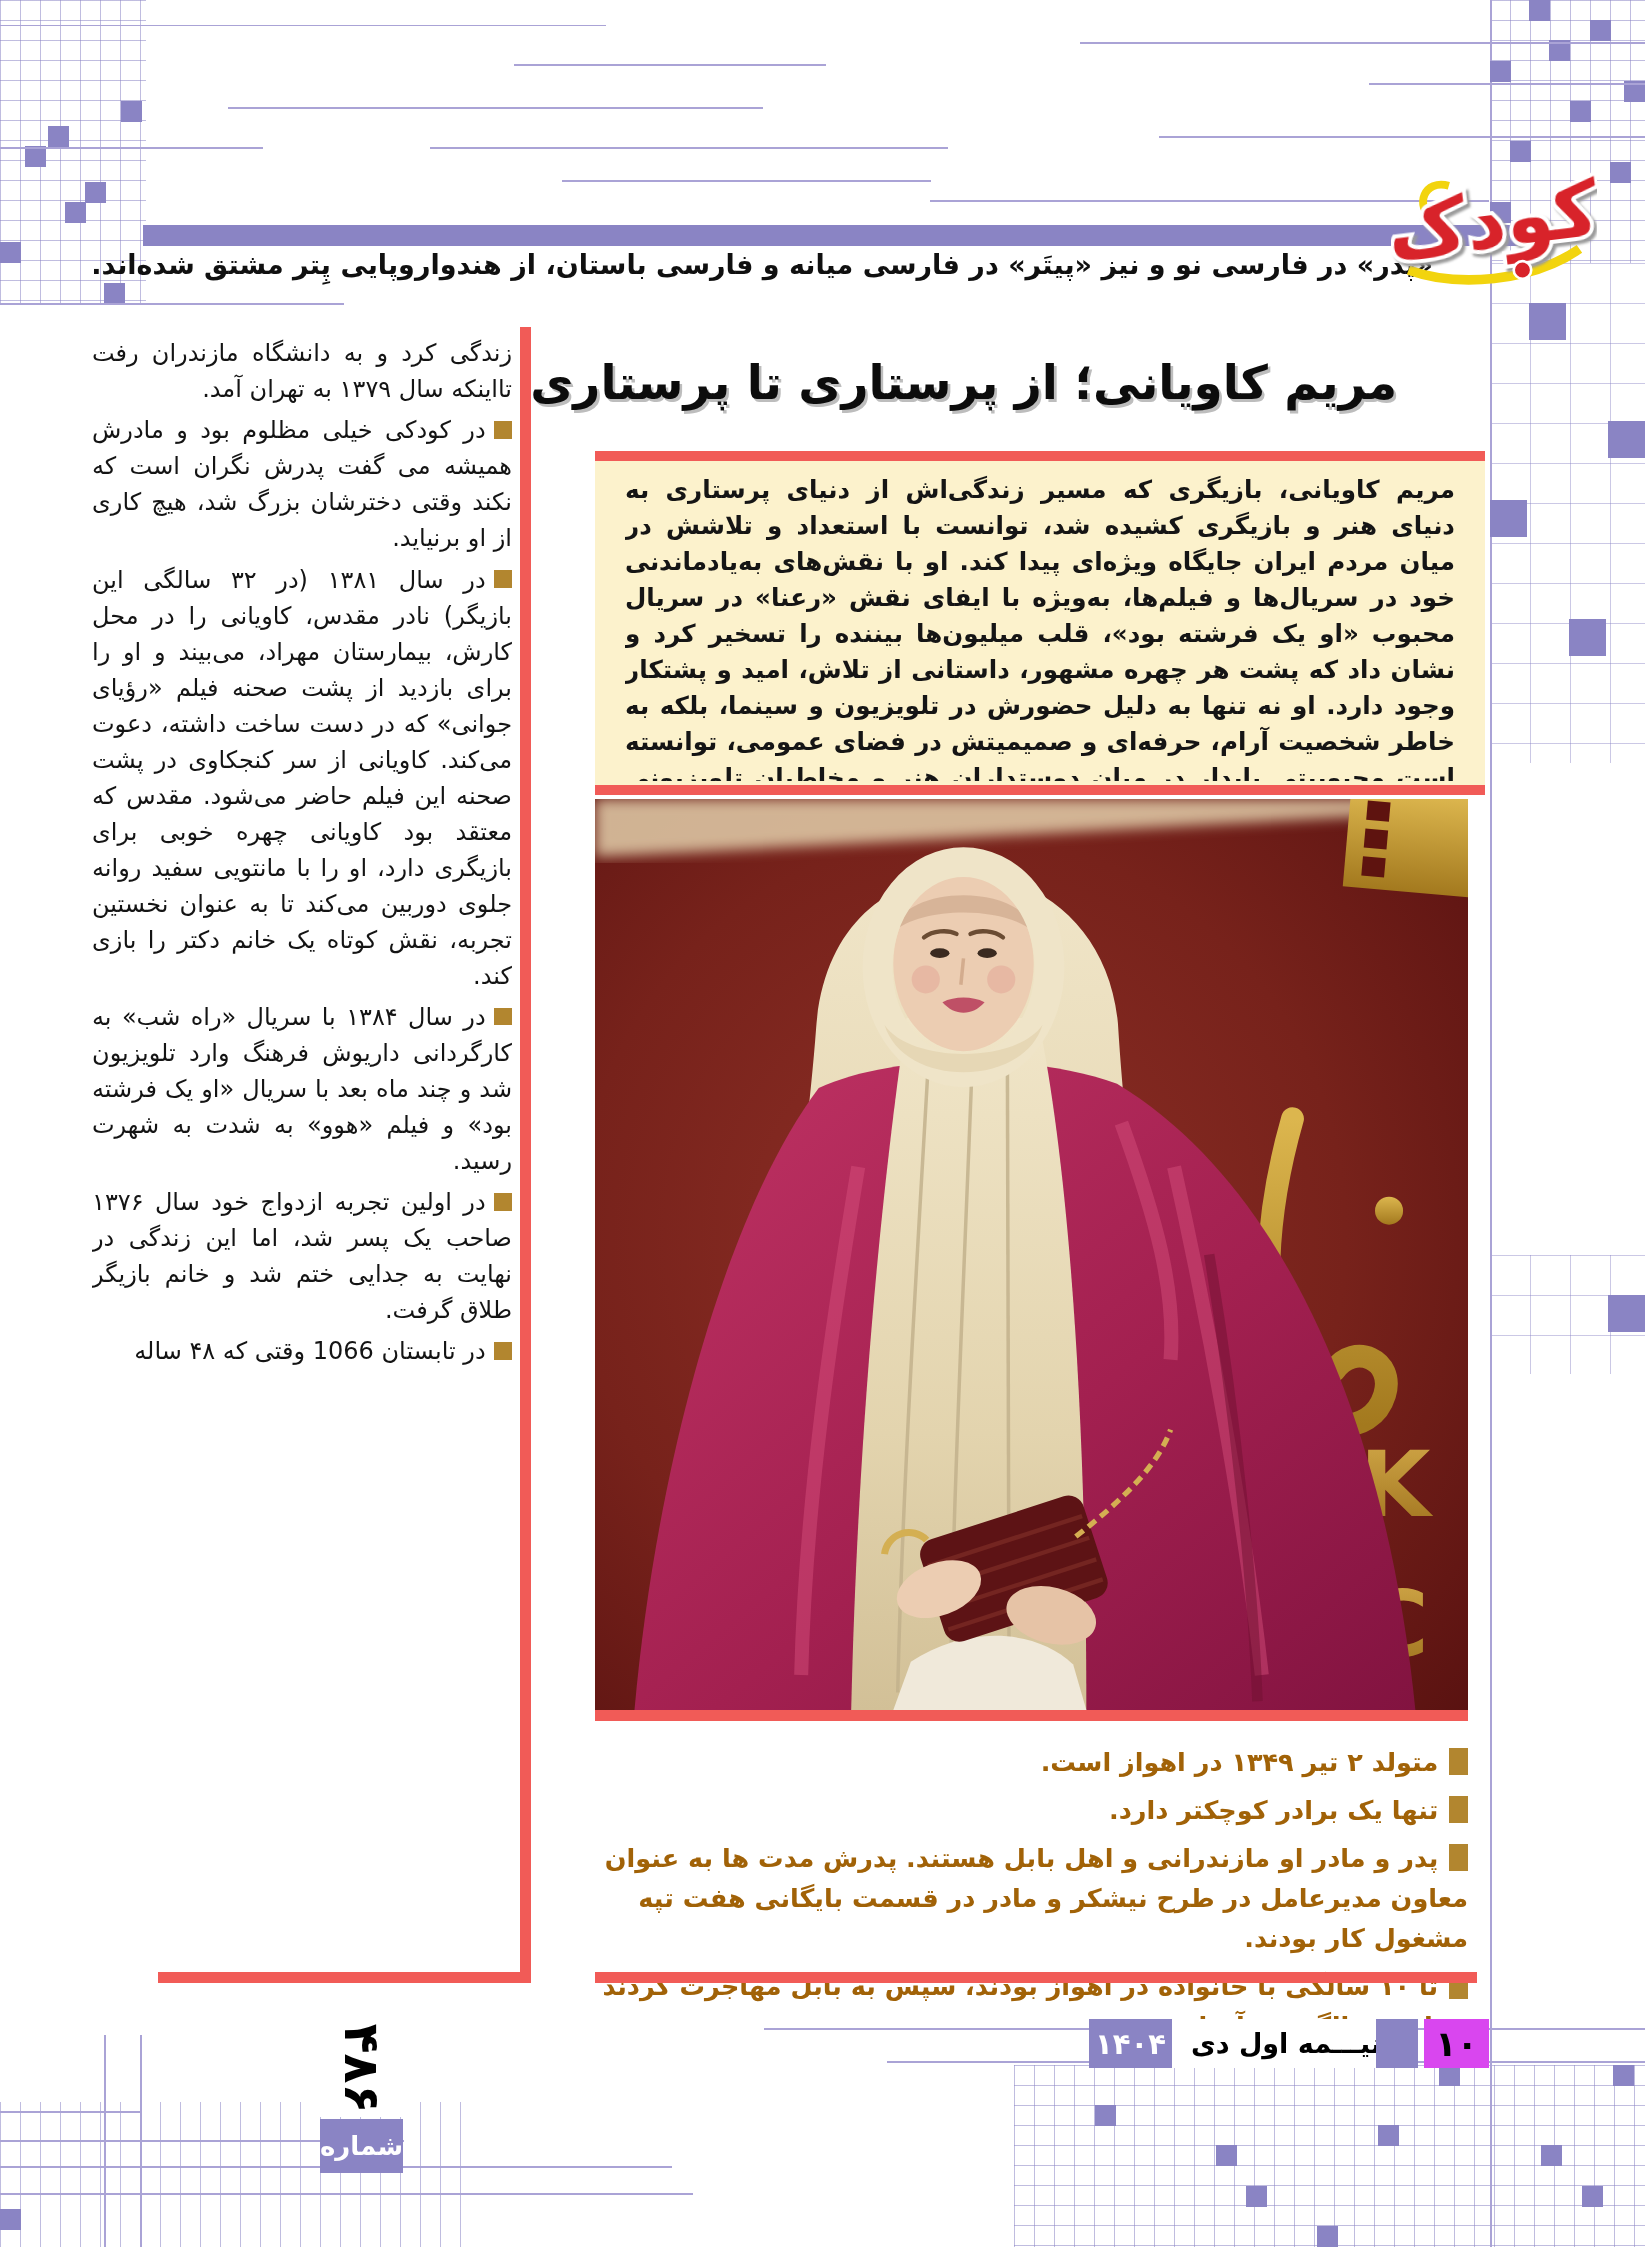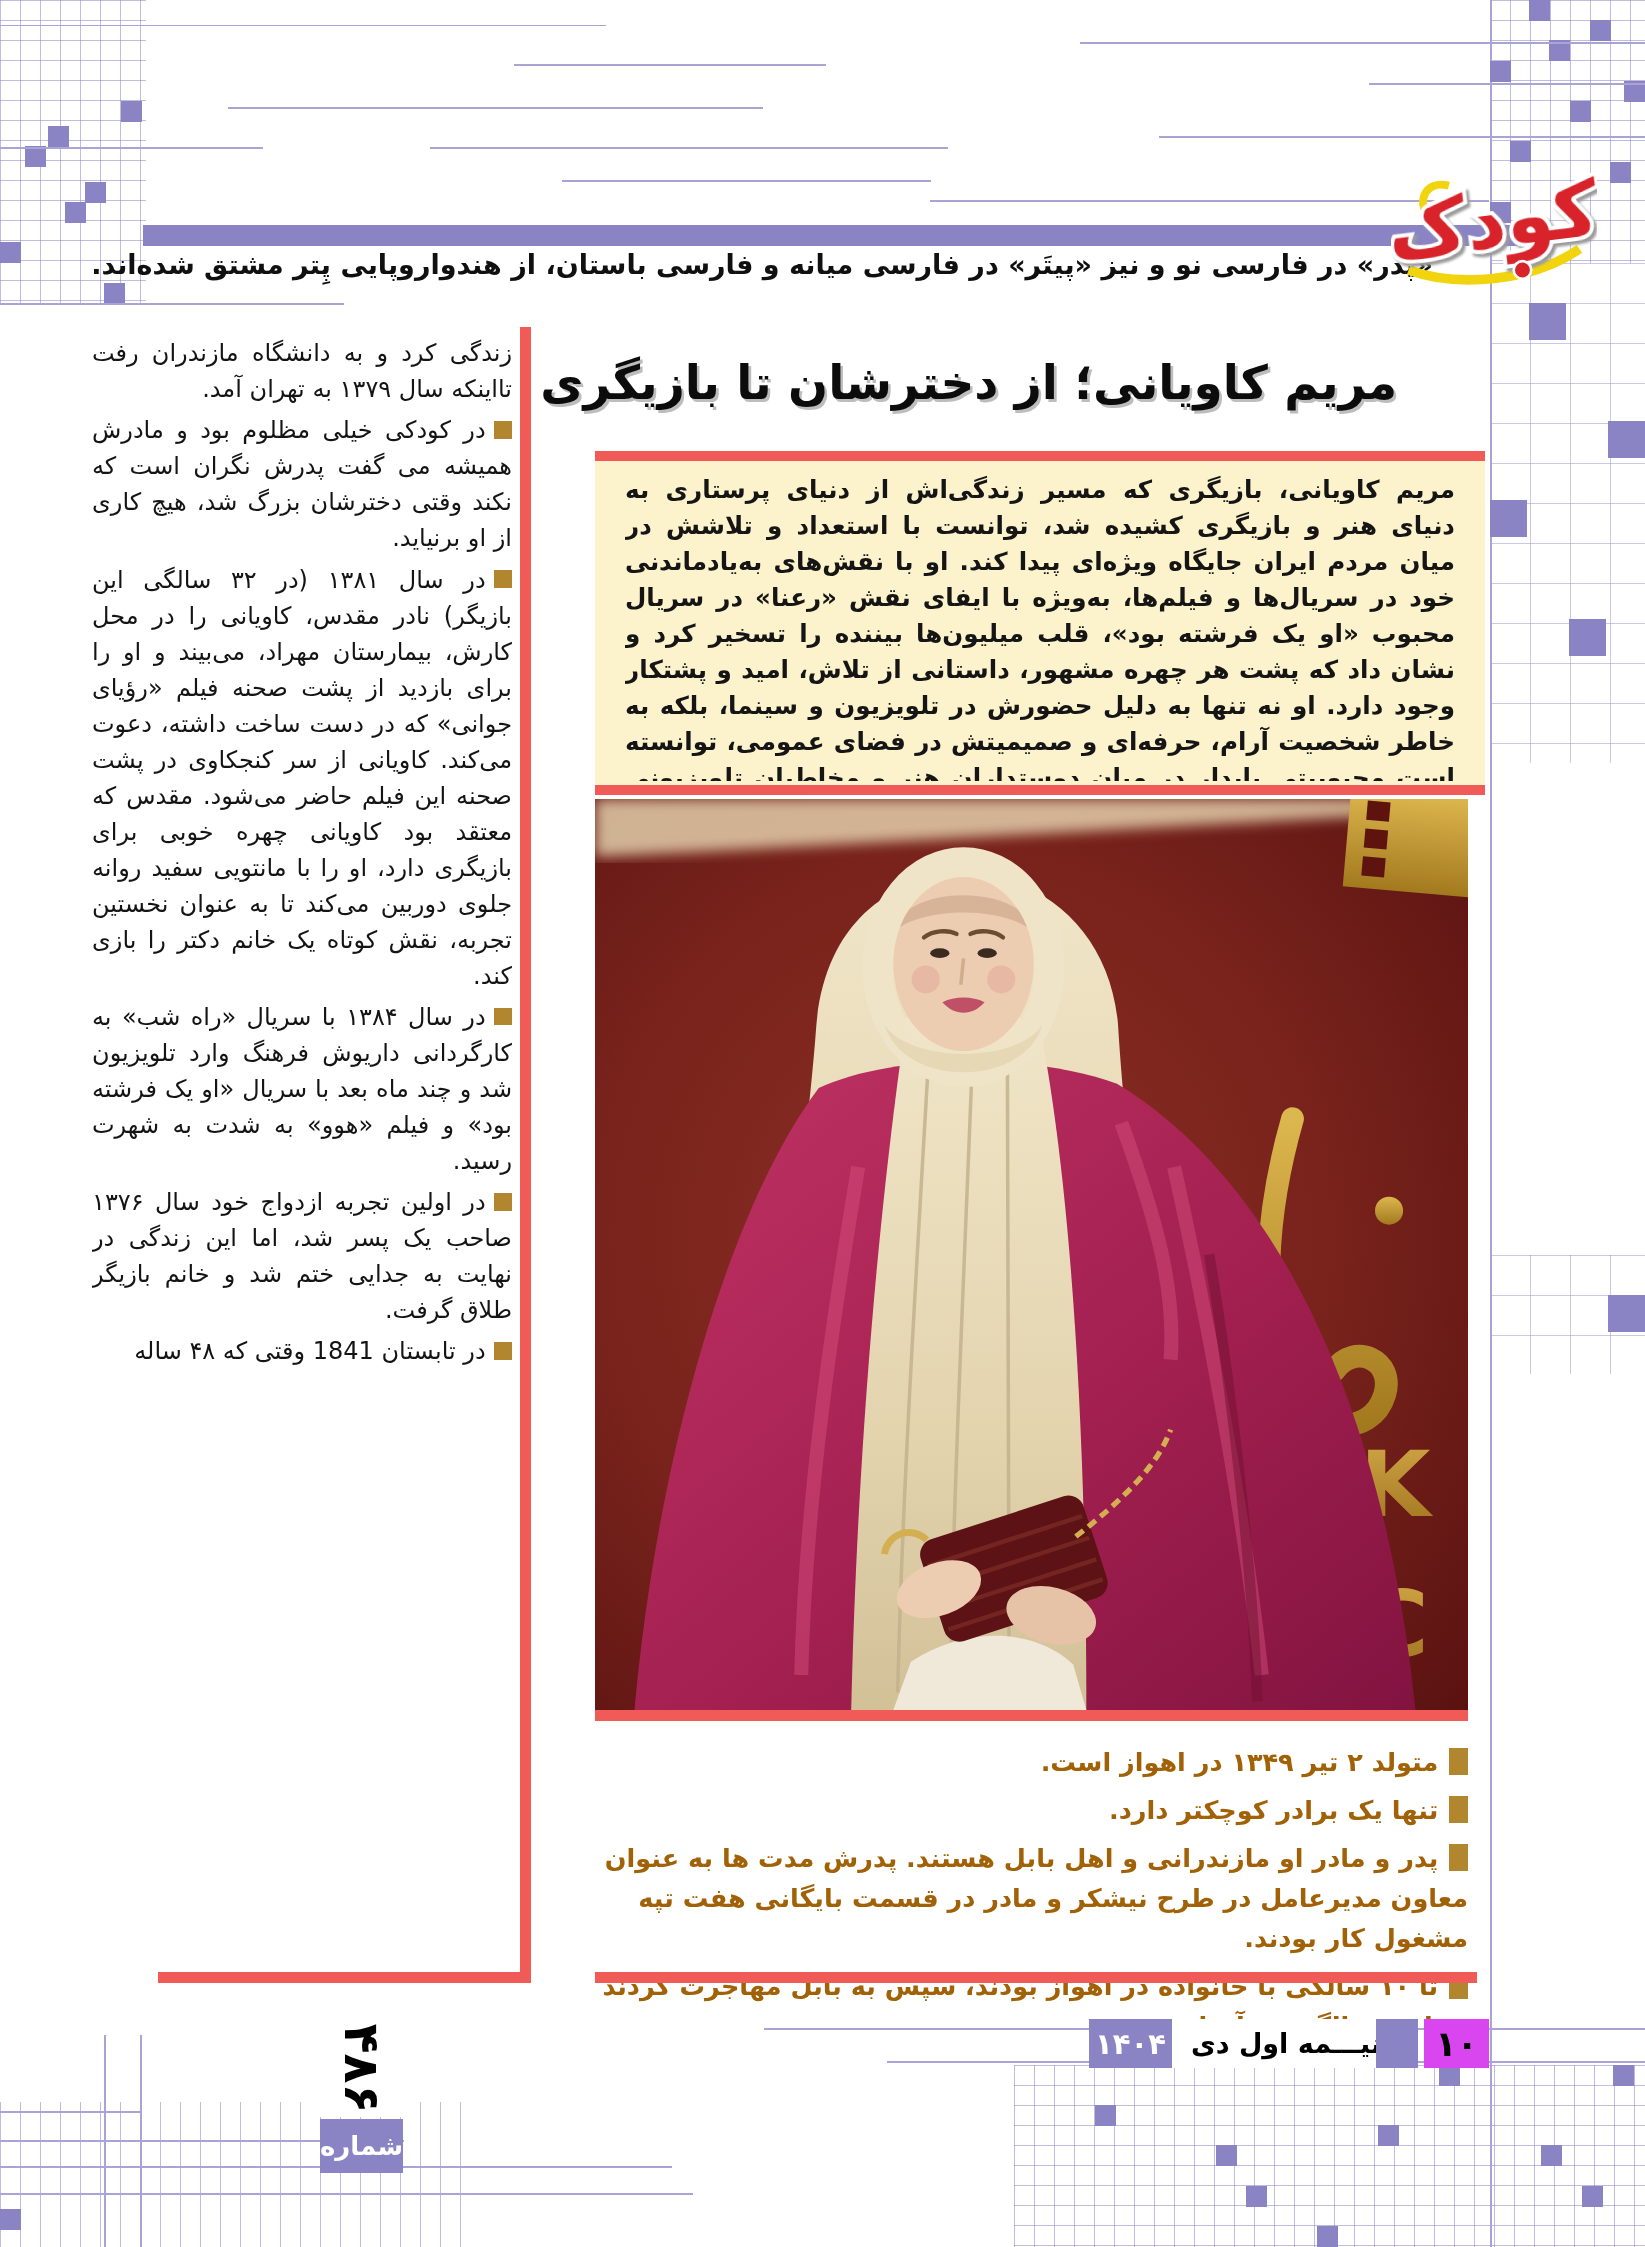--- a/index.html
+++ b/index.html
@@ -127,21 +127,21 @@
 
   <div id="logo">
     <svg viewBox="0 0 235 155">
       <path d="M20,122 C75,142 160,136 215,98" stroke="#f2d40e" stroke-width="11" fill="none"></path>
       <path d="M48,66 C26,48 38,18 66,26" stroke="#f2d40e" stroke-width="9" fill="none"></path>
       <text x="117" y="96" font-size="88" font-weight="bold" text-anchor="middle" fill="#d8232a" stroke="#ffffff" stroke-width="9" paint-order="stroke" style="filter:drop-shadow(3px 4px 1px #9a9a9a);" transform="rotate(-7 117 75)">کودک</text>
       <circle cx="150" cy="122" r="10" fill="#d8232a" stroke="#fff" stroke-width="3"></circle>
     </svg>
   </div>
 
-  <div id="article-title">مریم کاویانی؛ از دخترشان تا بازیگری</div>
+  <div id="article-title">مریم کاویانی؛ از پرستاری تا پرستاری</div>
 
   <div id="intro-box">
     <div id="intro-text">مریم کاویانی، بازیگری که مسیر زندگی‌اش از دنیای پرستاری به دنیای هنر و بازیگری کشیده شد، توانست با استعداد و تلاشش در میان مردم ایران جایگاه ویژه‌ای پیدا کند. او با نقش‌های به‌یادماندنی خود در سریال‌ها و فیلم‌ها، به‌ویژه با ایفای نقش «رعنا» در سریال محبوب «او یک فرشته بود»، قلب میلیون‌ها بیننده را تسخیر کرد و نشان داد که پشت هر چهره مشهور، داستانی از تلاش، امید و پشتکار وجود دارد. او نه تنها به دلیل حضورش در تلویزیون و سینما، بلکه به خاطر شخصیت آرام، حرفه‌ای و صمیمیتش در فضای عمومی، توانسته است محبوبیتی پایدار در میان دوستداران هنر و مخاطبان تلویزیونی داشته باشد و الهام‌بخش بسیاری از نسل جوان باشد.</div>
   </div>
 
   <div id="photo">
     <svg viewBox="0 0 995 1040" preserveAspectRatio="none">
       <defs>
         <radialGradient id="bgG" cx="42%" cy="48%" r="80%">
           <stop offset="0%" stop-color="#8d2f26"></stop>
@@ -257,21 +257,21 @@
   <div id="main-bottom-rule"></div>
 
   <div id="col-rule-v"></div>
   <div id="col-rule-h"></div>
   <div id="left-col">
     <p class="colp"><span>زندگی کرد و به دانشگاه مازندران رفت تااینکه سال ۱۳۷۹ به تهران آمد.</span></p>
     <p class="colp"><span class="sq"></span><span>در کودکی خیلی مظلوم بود و مادرش همیشه می گفت پدرش نگران است که نکند وقتی دخترشان بزرگ شد، هیچ کاری از او برنیاید.</span></p>
     <p class="colp"><span class="sq"></span><span>در سال ۱۳۸۱ (در ۳۲ سالگی این بازیگر) نادر مقدس، کاویانی را در محل کارش، بیمارستان مهراد، می‌بیند و او را برای بازدید از پشت صحنه فیلم «رؤیای جوانی» که در دست ساخت داشته، دعوت می‌کند. کاویانی از سر کنجکاوی در پشت صحنه این فیلم حاضر می‌شود. مقدس که معتقد بود کاویانی چهره خوبی برای بازیگری دارد، او را با مانتویی سفید روانه جلوی دوربین می‌کند تا به عنوان نخستین تجربه، نقش کوتاه یک خانم دکتر را بازی کند.</span></p>
     <p class="colp"><span class="sq"></span><span>در سال ۱۳۸۴ با سریال «راه شب» به کارگردانی داریوش فرهنگ وارد تلویزیون شد و چند ماه بعد با سریال «او یک فرشته بود» و فیلم «هوو» به شدت به شهرت رسید.</span></p>
     <p class="colp"><span class="sq"></span><span>در اولین تجربه ازدواج خود سال ۱۳۷۶ صاحب یک پسر شد، اما این زندگی در نهایت به جدایی ختم شد و خانم بازیگر طلاق گرفت.</span></p>
-    <p class="colp"><span class="sq"></span><span>در تابستان 1841 وقتی که ۴۸ ساله</span></p>
+    <p class="colp"><span class="sq"></span><span>در تابستان 1066 وقتی که ۴۸ ساله</span></p>
   </div>
 
   <div id="issue-num" class="fbox">
     <span>۴۸۶</span>
   </div>
   <div id="issue-label" class="fbox">
     <span>شماره</span>
   </div>
   <div id="date-year" class="fbox">
     <span>۱۴۰۴</span>

